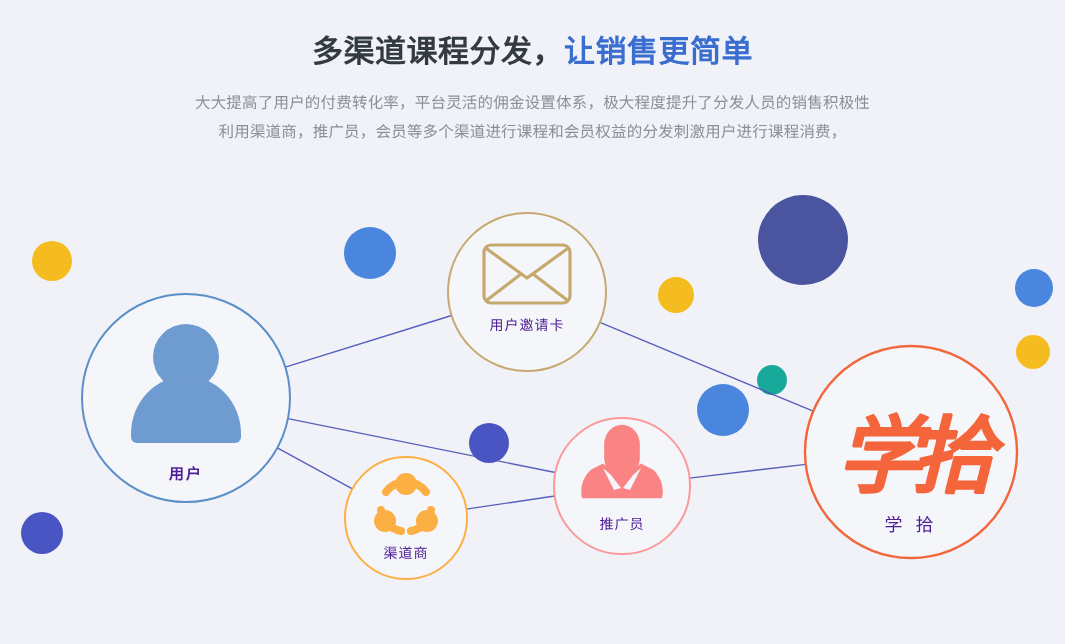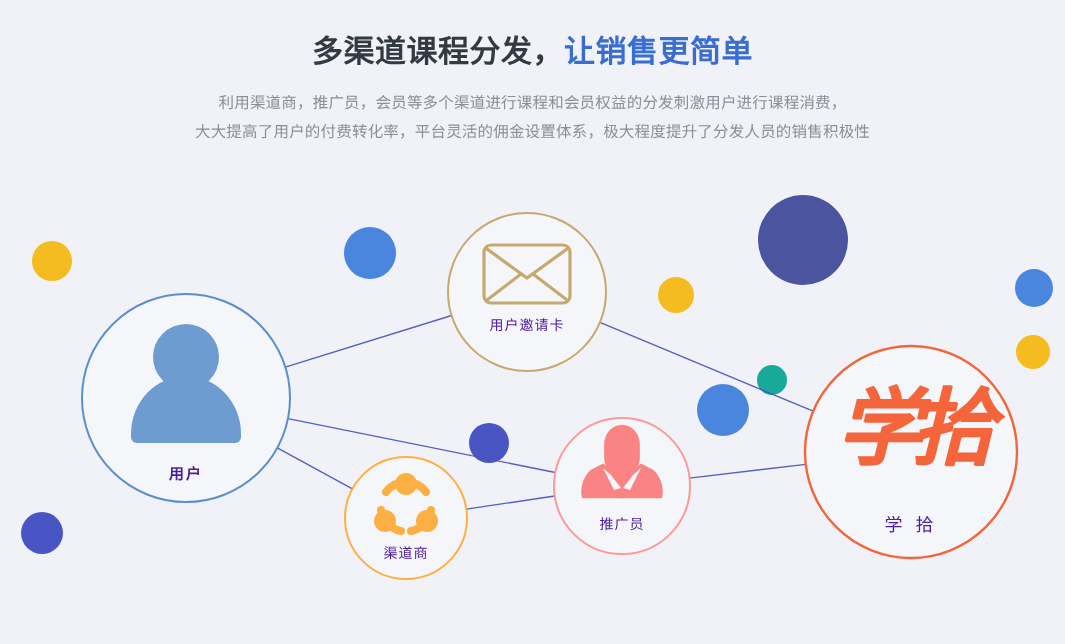--- a/index.html
+++ b/index.html
@@ -86,22 +86,22 @@
   }
 </style>
 </head>
 <body>
 
 <div class="stage">
 
   <div class="header">
     <h1 class="title"><span>多渠道课程分发，</span><span class="accent">让销售更简单</span></h1>
     <p class="subtitle">
+      <span class="line">大大提高了用户的付费转化率，平台灵活的佣金设置体系，极大程度提升了分发人员的销售积极性</span>
       <span class="line">利用渠道商，推广员，会员等多个渠道进行课程和会员权益的分发刺激用户进行课程消费，</span>
-      <span class="line">大大提高了用户的付费转化率，平台灵活的佣金设置体系，极大程度提升了分发人员的销售积极性</span>
     </p>
   </div>
 
   <svg class="canvas" viewBox="0 0 1065 644" width="1065" height="644">
 
     <defs>
 
       <g id="glyph-envelope">
         <rect x="-43" y="-29" width="86" height="58" rx="7" ry="7" fill="none" stroke="currentColor" stroke-width="3.2"></rect>
         <path d="M -40 -25 L 0 4 L 40 -25" fill="none" stroke="currentColor" stroke-width="3.2" stroke-linecap="round" stroke-linejoin="round"></path>
@@ -185,21 +185,21 @@
         <path d="M 603 468 L 610.5 474.5 L 621 488 L 614 490 Z"></path>
         <path d="M 641 468 L 633.5 474.5 L 623 488 L 630 490 Z"></path>
       </g>
     </g>
 
     <g>
       <circle cx="911" cy="452" r="106" fill="#f5f6fa" stroke="#f2663c" stroke-width="2.4"></circle>
     </g>
   </svg>
 
-  <div style="position:absolute; left:911px; top:428px; transform:translate(-50%,-50%);
+  <div style="position:absolute; left:911px; top:456px; transform:translate(-50%,-50%);
               font-family:'DejaVu Serif','Liberation Serif',serif; font-size:84px; font-weight:bold;
               color:#f4653c; letter-spacing:-10px; line-height:1;
               font-style:italic; text-shadow:1px 1px 0 #f4653c;">学拾</div>
 
   <div class="node-label" style="left:186px; top:472px;font-weight:bold;">用户</div>
   <div class="node-label small" style="left:527px; top:324px;">用户邀请卡</div>
   <div class="node-label small" style="left:406px; top:552px;">渠道商</div>
   <div class="node-label small" style="left:622px; top:523px;">推广员</div>
   <div class="node-label logo-label" style="left:911px; top:523px;">学 拾</div>
 

